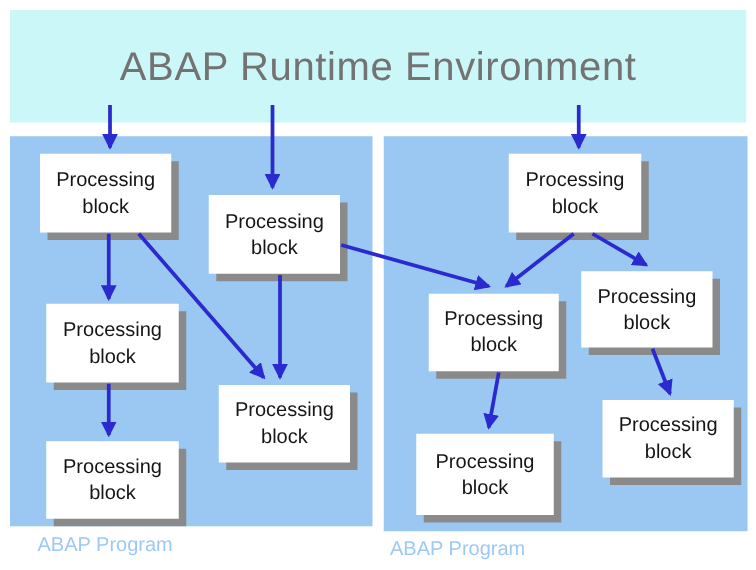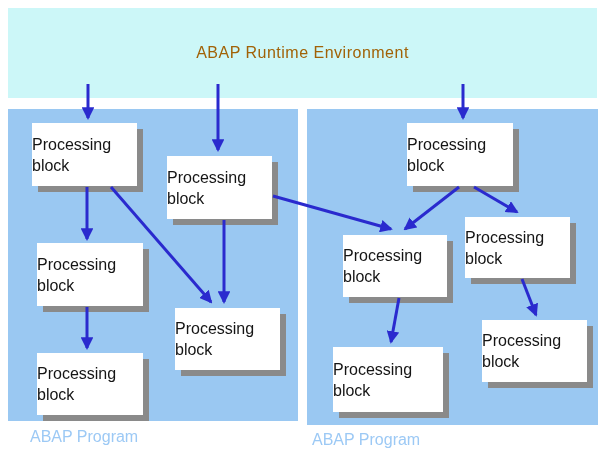--- a/index.html
+++ b/index.html
@@ -20,36 +20,36 @@
     left: 8px;
     top: 8px;
     width: 589px;
     height: 90px;
     background: var(--banner-bg, #ccf7f8);
     display: flex;
     align-items: center;
     justify-content: center;
   }
   .banner-title {
-    font-size: 16px;
-    color: #a16207;
+    font-size: 32px;
+    color: #737373;
     letter-spacing: 0.5px;
   }
   .panel {
     position: absolute;
     background: var(--panel-bg, #9ac8f2);
   }
   .pblock {
     position: absolute;
     background: #ffffff;
     box-shadow: 6px 6px 0 var(--shadow, #8a8a8a);
     display: flex;
     align-items: center;
     justify-content: center;
-    text-align: left;
+    text-align: center;
     font-size: 16px;
     line-height: 21px;
     color: #151515;
   }
   .edges {
     position: absolute;
     left: 0;
     top: 0;
     pointer-events: none;
   }

